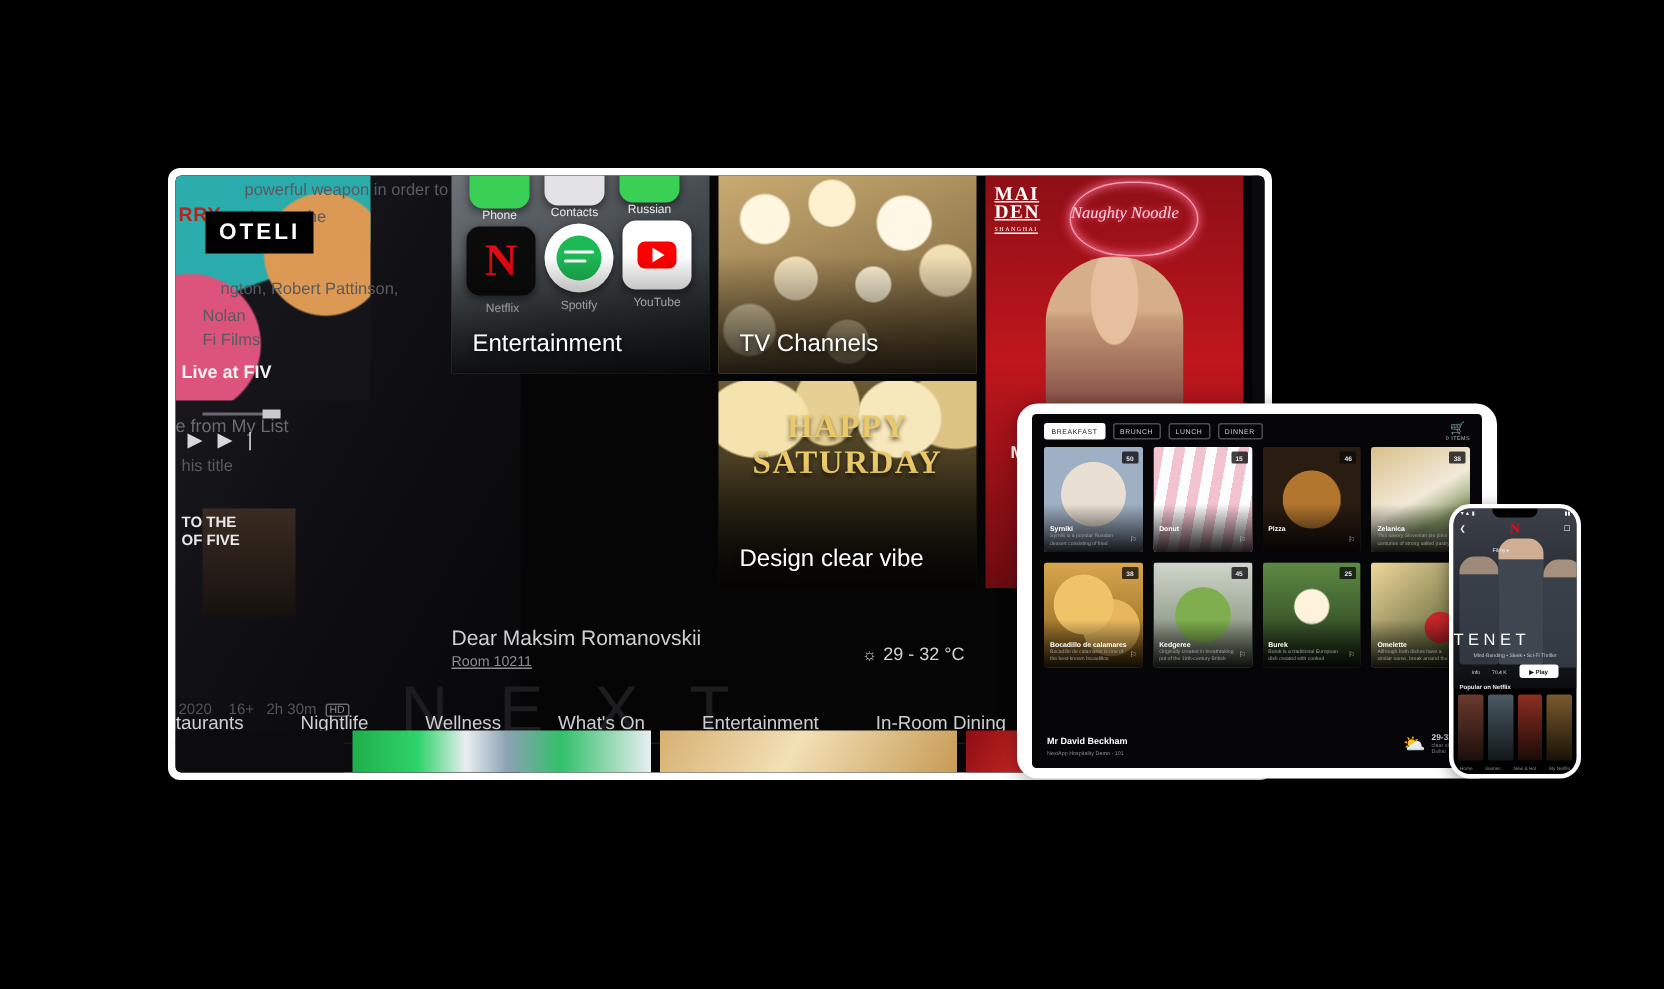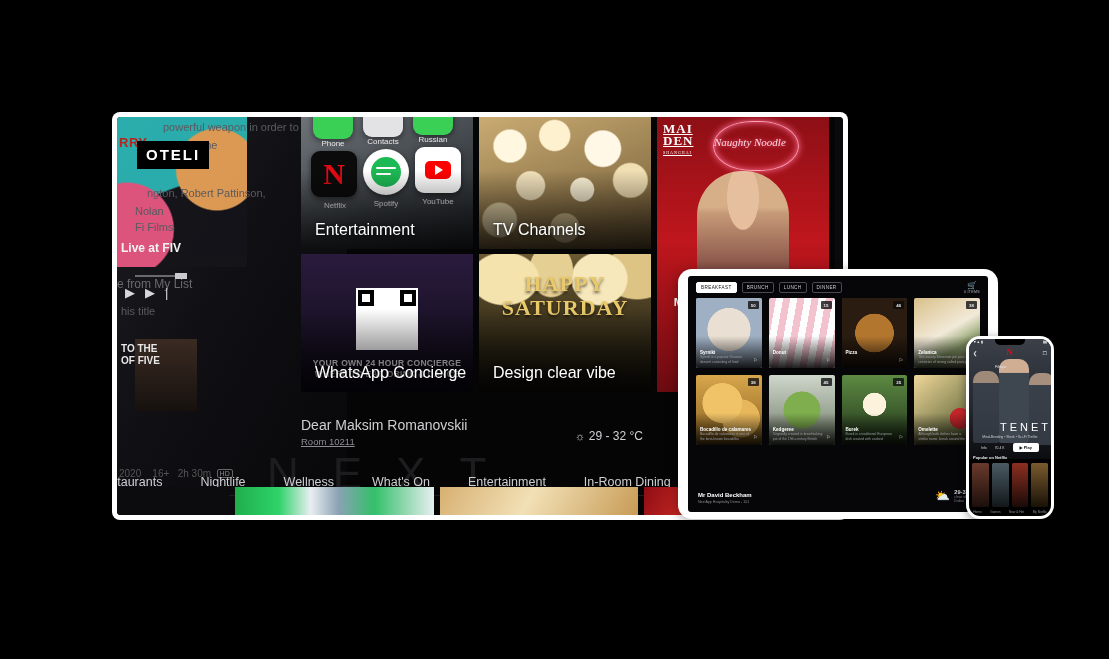--- a/index.html
+++ b/index.html
@@ -185,21 +185,21 @@
   .ph-status{position:absolute;left:4px;right:4px;top:1px;display:flex;justify-content:space-between;
     color:#f2f2f4;font-size:3.6px;z-index:4;}
   .ph-nav{position:absolute;left:4px;right:4px;top:9px;display:flex;justify-content:space-between;
     align-items:center;z-index:4;}
   .ph-nav .nfx{color:#e50914;font-family:"Liberation Serif",serif;font-weight:bold;font-size:9px;line-height:9px;}
   .ph-nav .ic{color:#f0f0f2;font-size:5px;}
   .ph-hero{position:absolute;left:0;right:0;top:0;height:120px;
     background:linear-gradient(180deg,#3b4049 0%,#242830 55%,#0b0c0f 100%);}
   .ph-fig{position:absolute;width:26px;height:72px;background:linear-gradient(180deg,#cfae93 0 16%,#3e4650 17%);
     border-radius:10px 10px 2px 2px;}
-  .ph-title{position:absolute;left:0;right:0;top:82px;text-align:right;color:#fff;
+  .ph-title{position:absolute;left:0;right:0;top:82px;text-align:left;color:#fff;
     font-size:11px;letter-spacing:3px;font-weight:300;}
   .ph-sub{position:absolute;left:0;right:0;top:96px;text-align:center;color:#c8c8cc;font-size:3.4px;}
   .ph-row{position:absolute;left:0;right:0;top:104px;display:flex;justify-content:center;
     align-items:center;gap:8px;color:#d8d8dc;font-size:3.4px;}
   .ph-play{background:#fff;color:#111;font-size:4px;font-weight:bold;border-radius:2px;padding:2px 7px;}
   .ph-sec{position:absolute;left:4px;top:116px;color:#e7e7ea;font-size:4px;font-weight:bold;}
   .ph-strip{position:absolute;left:3px;right:3px;top:124px;display:flex;gap:3px;}
   .ph-poster{flex:1;height:44px;border-radius:1.5px;}
   .p1{background:linear-gradient(180deg,#6b3a2c,#1b0f0b);}
   .p2{background:linear-gradient(180deg,#4a5a63,#12171a);}
@@ -271,29 +271,20 @@
 
         <div class="shade"></div>
         <div class="cap">Entertainment</div>
       </div>
 
       <div class="tile t-pop" style="left:178px;top:0;width:172px;height:132px;">
         <div class="shade"></div>
         <div class="cap">TV Channels</div>
       </div>
 
-      <div class="tile t-qr" style="left:0;top:137px;width:172px;height:138px;">
-        <div class="qr"></div>
-        <div class="qr-sub">
-          <div>YOUR OWN 24 HOUR CONCIERGE</div>
-          <div>WHERE TO EAT, DRINK &amp; DANCE</div>
-        </div>
-        <div class="shade"></div>
-        <div class="cap">WhatsApp Concierge</div>
-      </div>
 
       <div class="tile t-bal" style="left:178px;top:137px;width:172px;height:138px;">
         <div class="bal-t">
           <span>HAPPY</span><br>
           <span>SATURDAY</span>
         </div>
         <div class="shade"></div>
         <div class="cap">Design clear vibe</div>
       </div>
 

